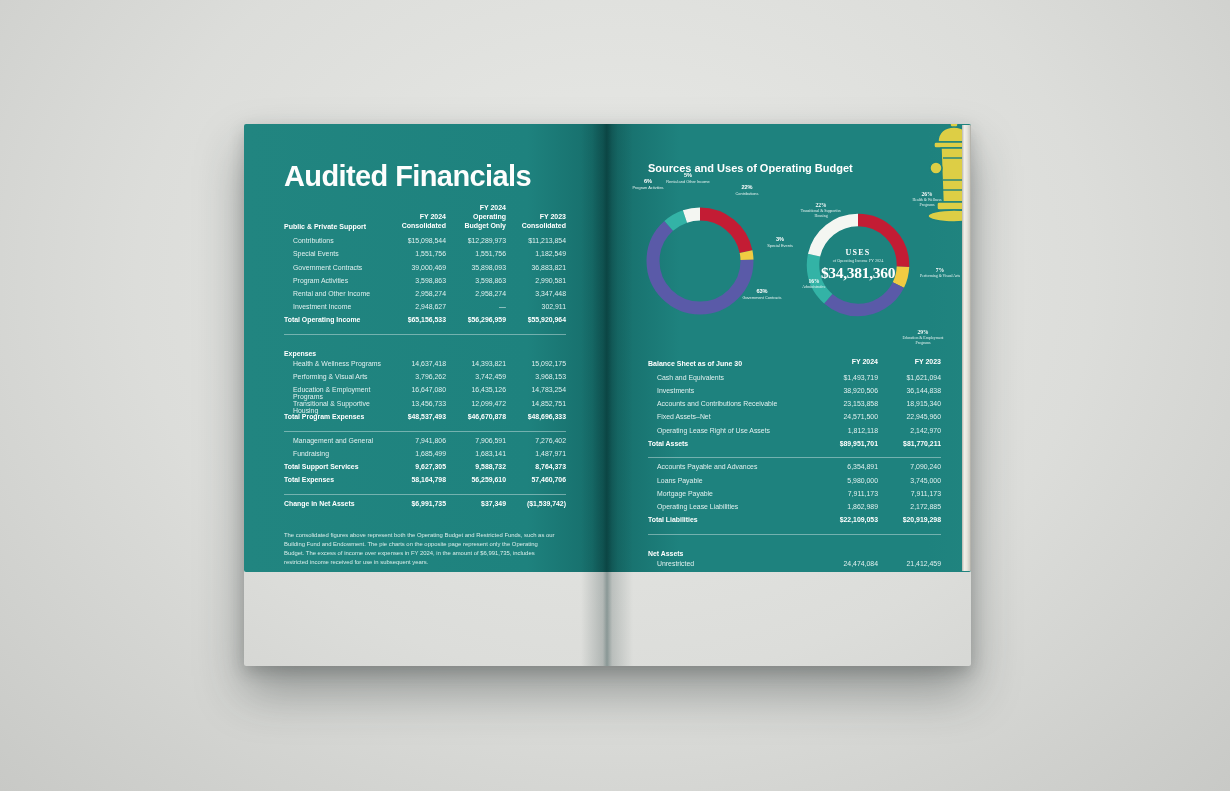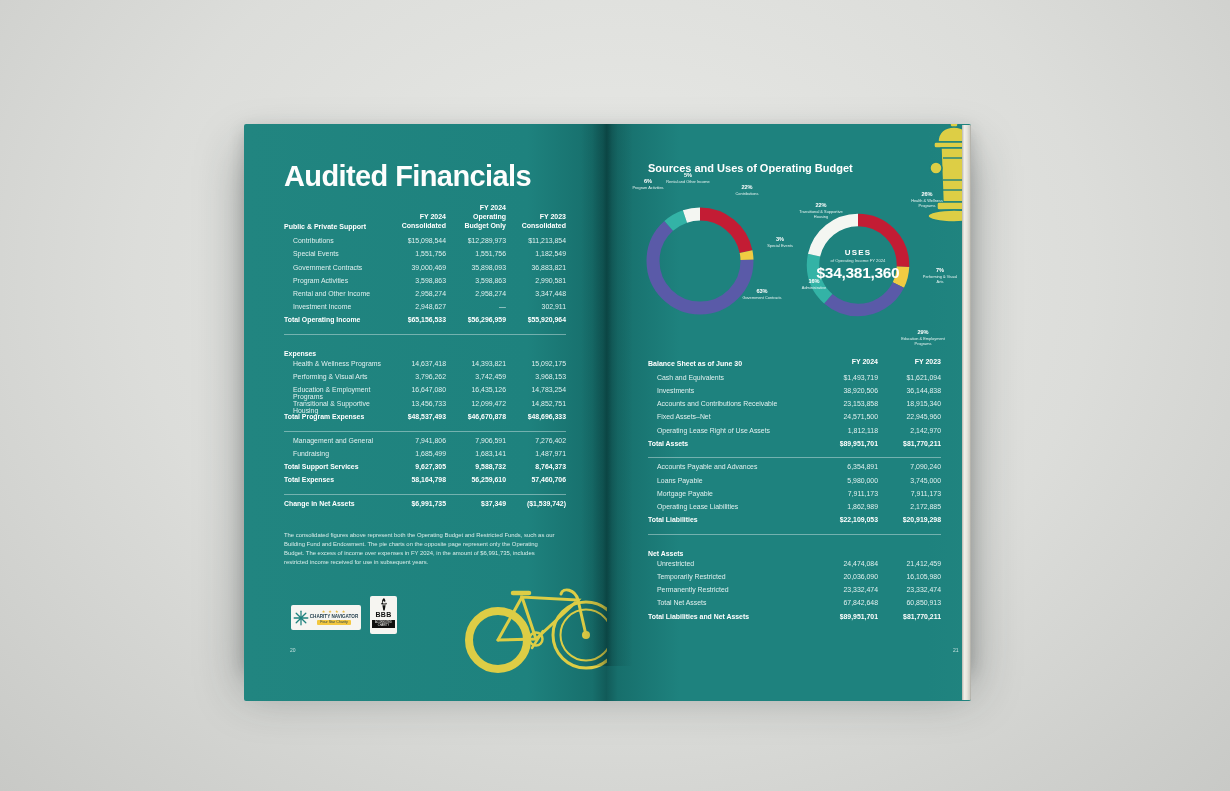--- a/index.html
+++ b/index.html
@@ -8,21 +8,21 @@
     font-family:"Liberation Sans", sans-serif;
     background:radial-gradient(ellipse at 50% 35%, #e9eae7 0%, #dcddda 55%, #c8c9c6 100%);
     position:relative;
   }
   #spread{
     position:absolute;left:244px;top:124px;width:727px;height:542px;
     display:flex;
     box-shadow:0 26px 48px rgba(35,42,42,.38), 0 6px 16px rgba(35,42,42,.22);
     border-radius:2px;
   }
-  .page{position:relative;height:577px;overflow:hidden;color:#f2f8f6;}
+  .page{position:relative;height:448px;overflow:hidden;color:#f2f8f6;}
   #page-left{
     width:363px;
     background:linear-gradient(to right,#218580 0%,#1e827e 78%,#176f6c 96%,#115a58 100%);
     border-radius:2px 0 0 2px;
   }
   #page-right{
     width:364px;
     background:linear-gradient(to left,#20847f 0%,#1e827e 12%,#1e827e 80%,#176f6c 97%,#125c5a 100%);
     border-radius:0 2px 2px 0;
   }
@@ -62,21 +62,21 @@
   .bbb-badge{width:27px;height:38px;background:#f6f5f1;border-radius:2px;display:flex;flex-direction:column;align-items:center;padding-top:2px;box-sizing:border-box;}
   .bbb-name{font-size:7px;font-weight:800;color:#10100f;line-height:7px;letter-spacing:.3px;}
   .bbb-tag{margin-top:1.5px;width:23px;background:#10100f;color:#f6f5f1;font-size:2.6px;text-align:center;line-height:3.4px;padding:1px 0;}
   .page-num{position:absolute;font-size:5px;color:rgba(235,248,245,.8);}
   #page-num-left{left:46px;top:523px;}
   #page-num-right{left:346px;top:523px;}
   
   .section-title{position:absolute;left:41px;top:38px;font-size:11px;font-weight:700;color:#ffffff;}
   .donut{position:absolute;width:150px;height:150px;}
   #donut-0{left:18px;top:62px;}
-  #donut-1{left:176px;top:66px;}
+  #donut-1{left:176px;top:66px;font-family:Liberation Serif, serif;}
   .donut-svg{position:absolute;left:0;top:0;width:150px;height:150px;}
   .dcenter{position:absolute;left:0;right:0;top:50%;transform:translateY(-50%);text-align:center;z-index:2;}
   .dtitle{font-size:8px;font-weight:800;letter-spacing:1.2px;color:#ffffff;}
   .dsub{font-size:4.2px;color:rgba(238,249,246,.9);margin-top:1px;}
   .dtotal{font-size:16.5px;font-weight:800;color:#ffffff;margin-top:1px;letter-spacing:-.3px;}
   #donut-1 .dtotal{font-size:15.5px;}
   .dlabel{position:absolute;z-index:3;text-align:center;color:#ffffff;}
   .dpct{font-size:5.6px;font-weight:800;line-height:6px;}
   .dname{font-size:3.9px;line-height:1.3;color:rgba(240,250,248,.95);margin-top:.5px;}
   

